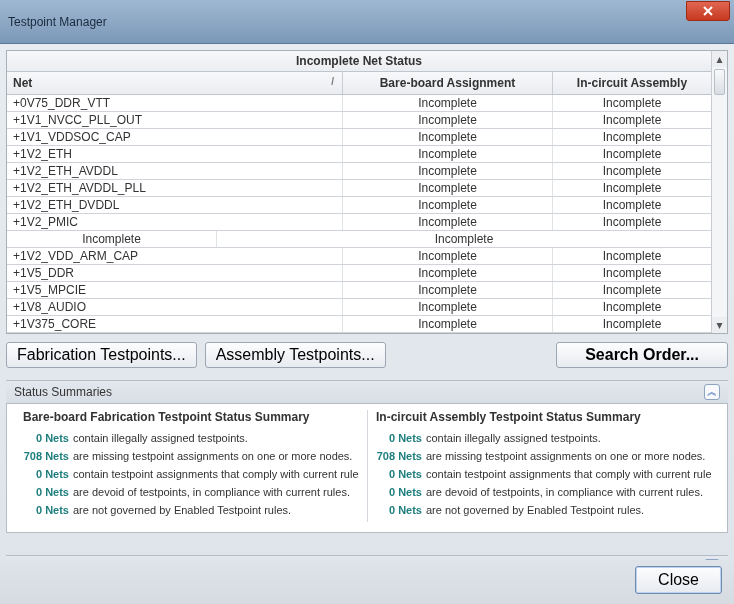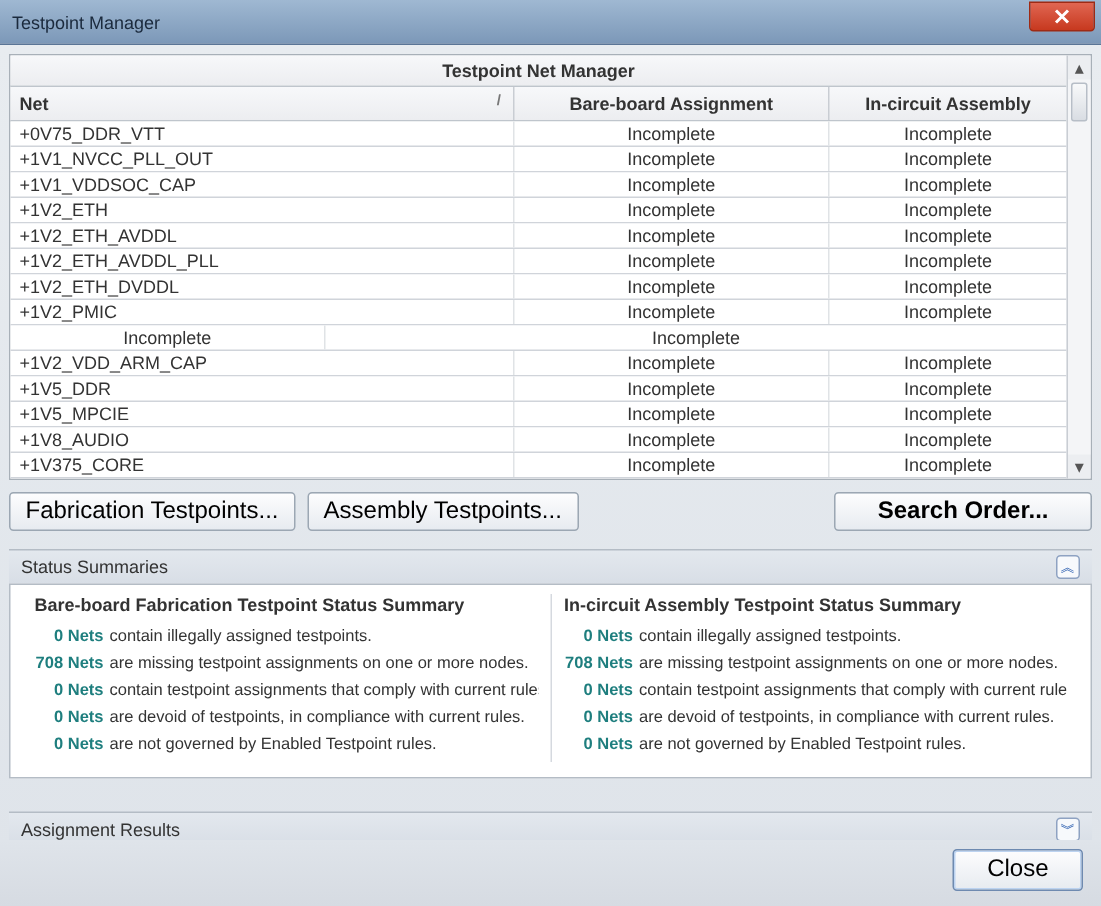--- a/index.html
+++ b/index.html
@@ -9,21 +9,21 @@
     font-size: 12px;
     background: #e6eaef;
     color: #333;
     width: 734px;
     height: 604px;
     overflow: hidden;
     position: relative;
   }
   .titlebar {
     background: linear-gradient(to bottom, #9fb8d2 0%, #7c98b8 100%);
-    height: 30px;
+    height: 44px;
     display: flex;
     align-items: center;
     padding-left: 8px;
     position: relative;
     border-bottom: 1px solid #5a7596;
   }
   .title-text {
     font-size: 12px;
     color: #1b2a3d;
   }
@@ -189,21 +189,21 @@
   <div class="close-x">
     <svg viewBox="0 0 10 10">
         <path d="M1 1 L9 9 M9 1 L1 9" stroke="#fff" stroke-width="2" fill="none"></path>
       </svg>
   </div>
 </div>
 
 <div class="content">
 
   <div class="table-wrap" style="padding-right:16px;">
-    <div class="caption-row">Testpoint Net Manager</div>
+    <div class="caption-row">Incomplete Net Status</div>
     <div class="header-row">
       <div class="header-cell col-net">
         <span>Net</span>
         <span class="sort-ind">/</span>
       </div>
       <div class="header-cell col-fab"><span>Bare-board Assignment</span></div>
       <div class="header-cell col-asm"><span>In-circuit Assembly</span></div>
     </div>
     <div class="tbody-rows" id="tbody">
         <div class="body-row">

